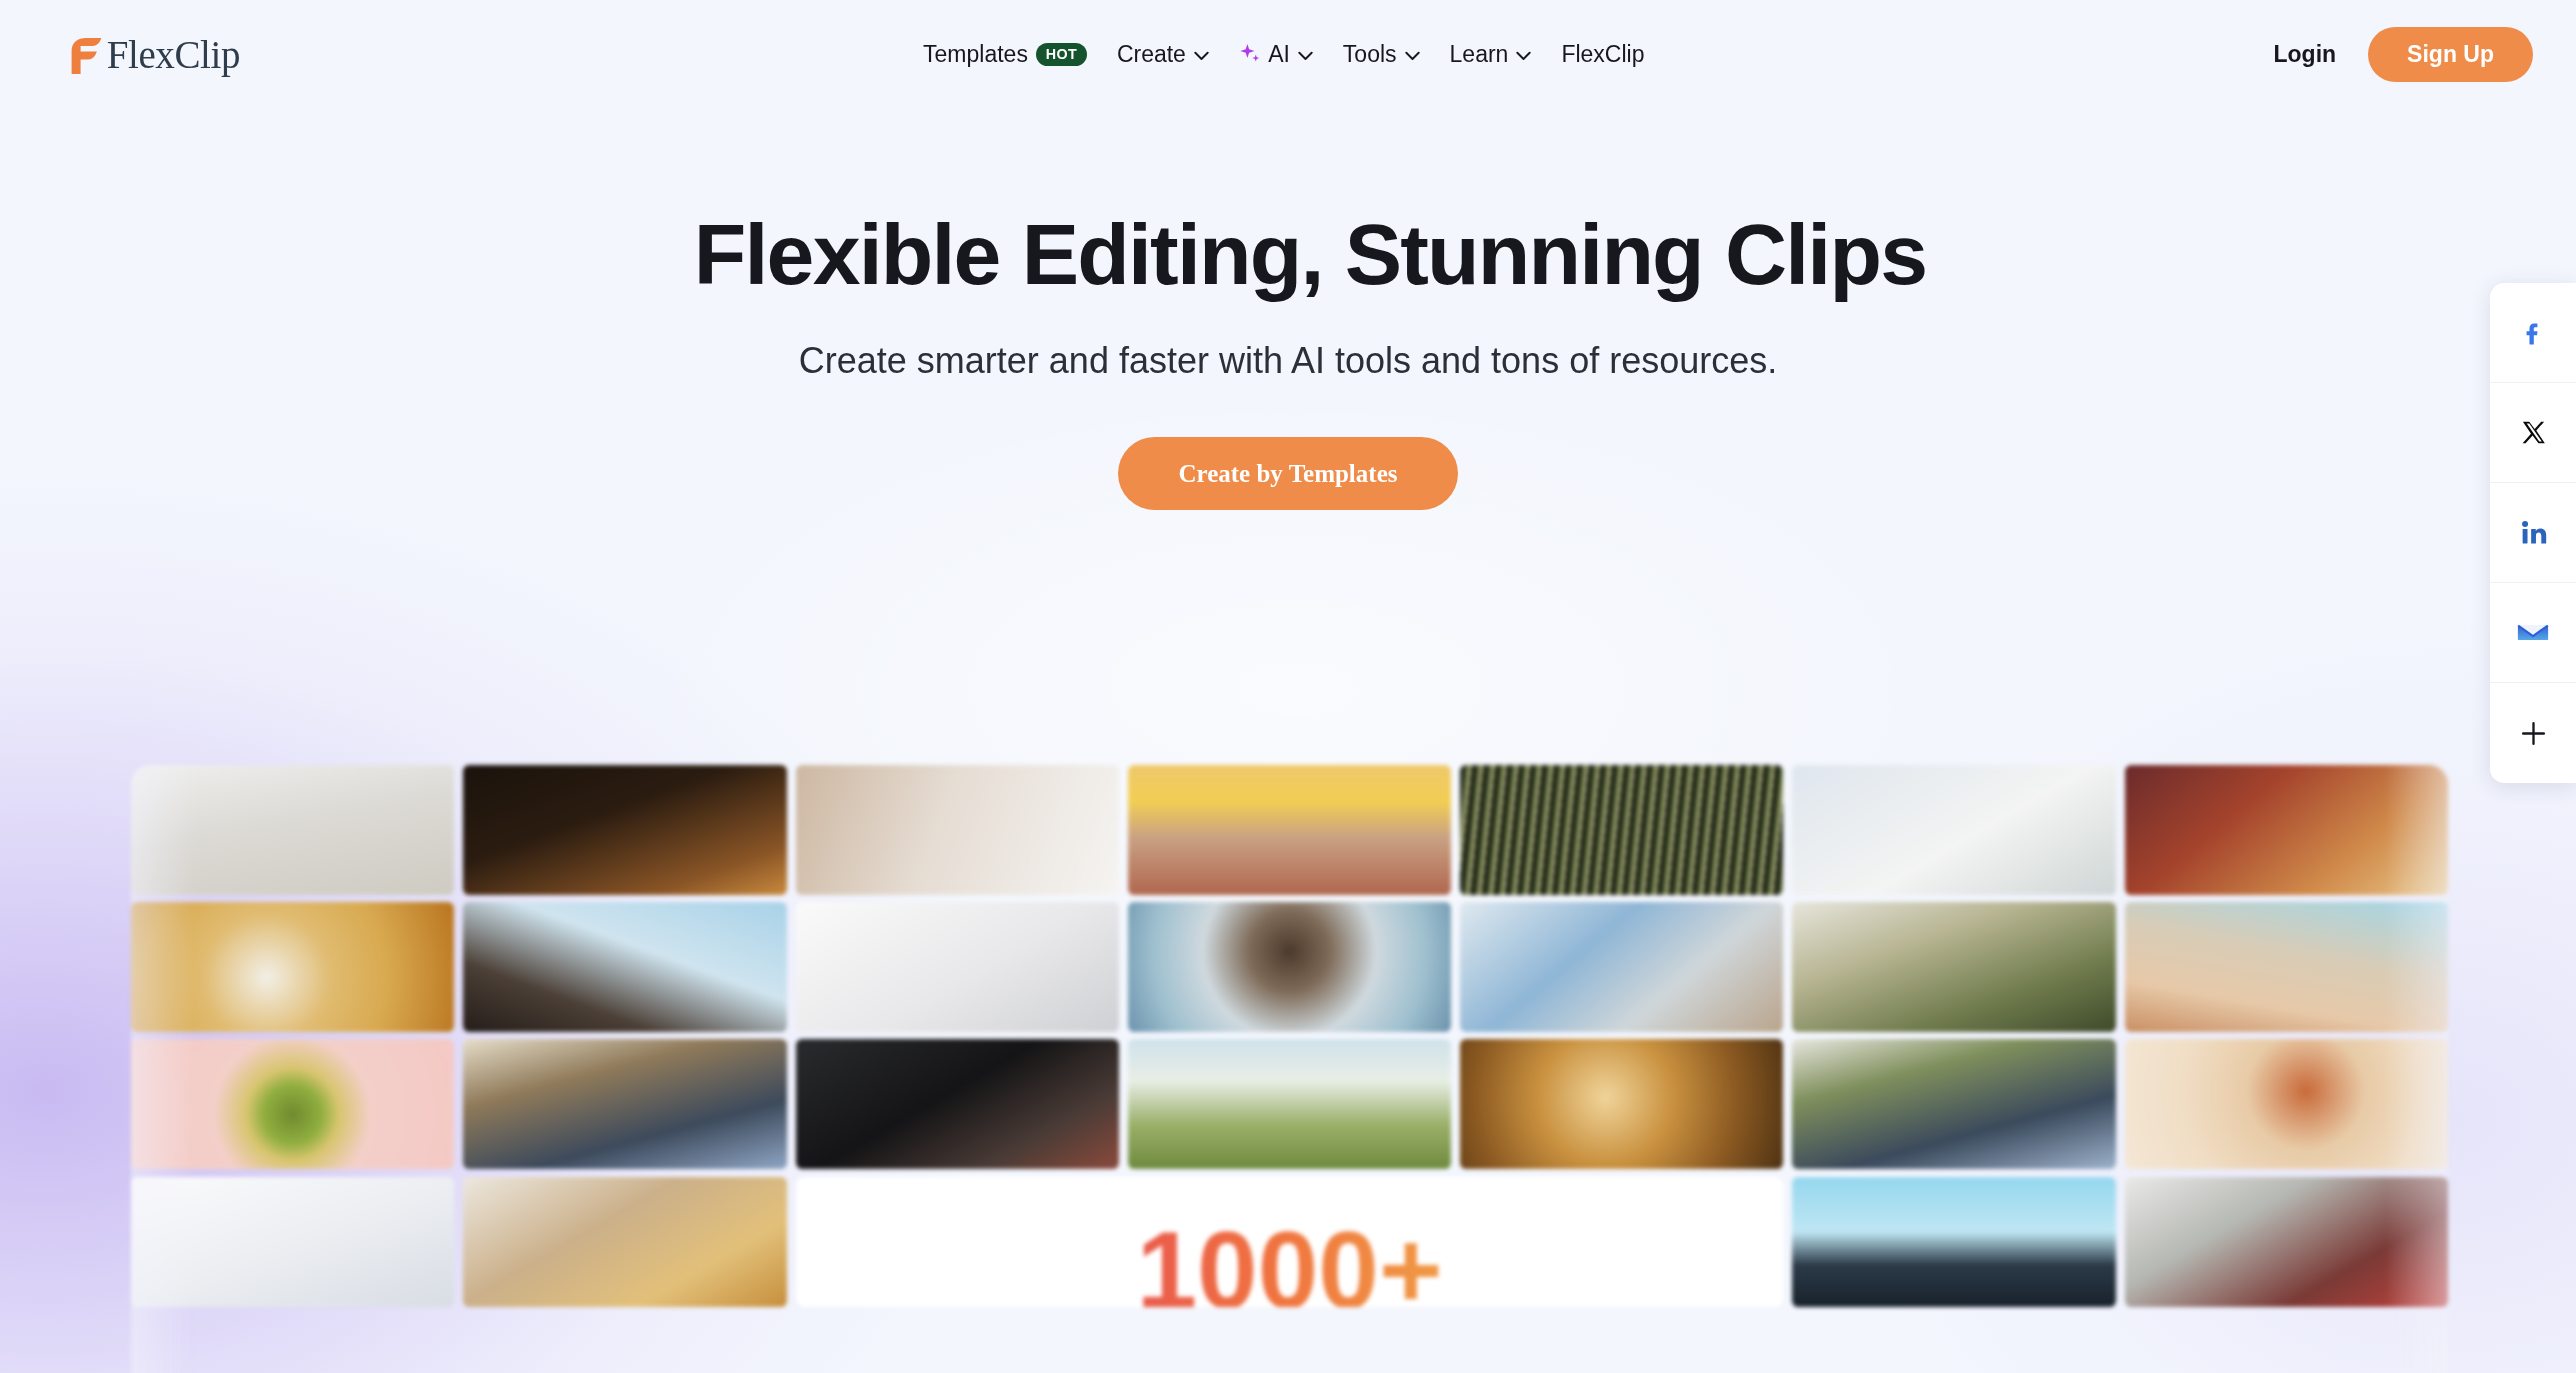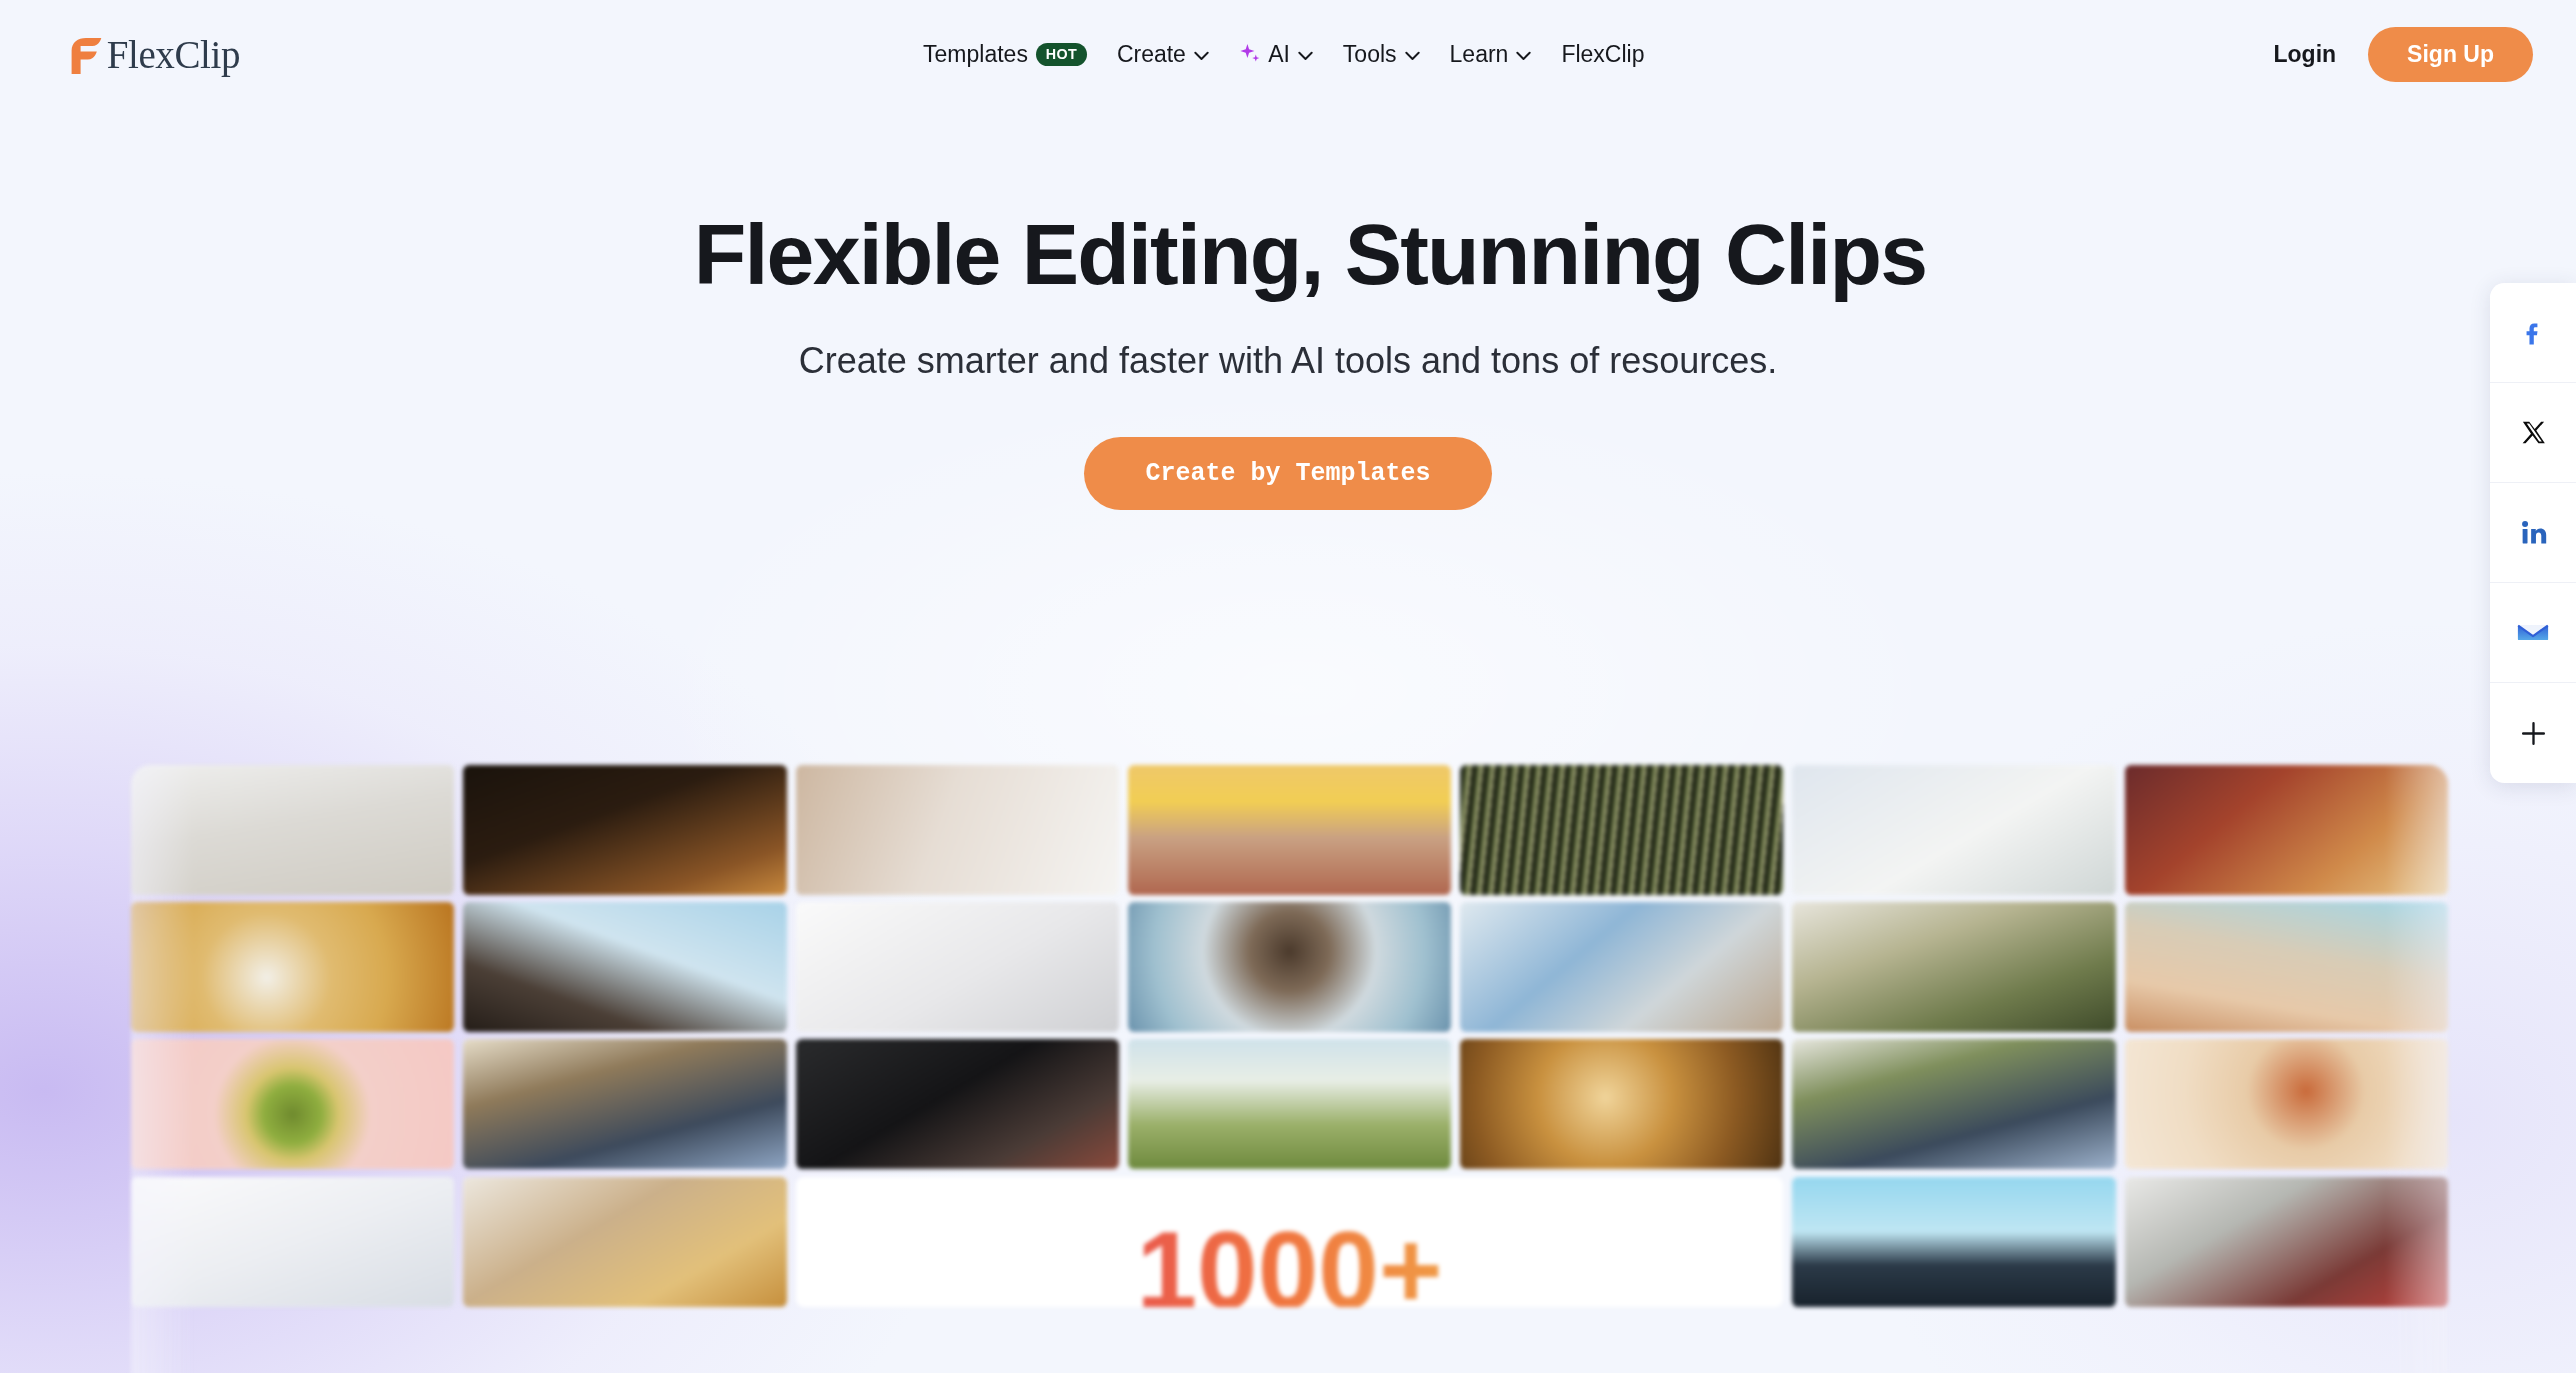--- a/index.html
+++ b/index.html
@@ -170,21 +170,21 @@
   }
   .btn-primary {
     background: #ef8c49;
     color: #fff;
     font-size: 25px;
     font-weight: 700;
     border: none;
     border-radius: 54px;
     padding: 24px 61px;
     cursor: pointer;
-    font-family: Liberation Mono, monospace;
+    font-family: Liberation Serif, serif;
     line-height: 1;
   }
   .btn-outline {
     background: transparent;
     color: #16181d;
     font-size: 25px;
     font-weight: 700;
     border: 1.8px solid #16181d;
     border-radius: 54px;
     padding: 22.4px 59px;

